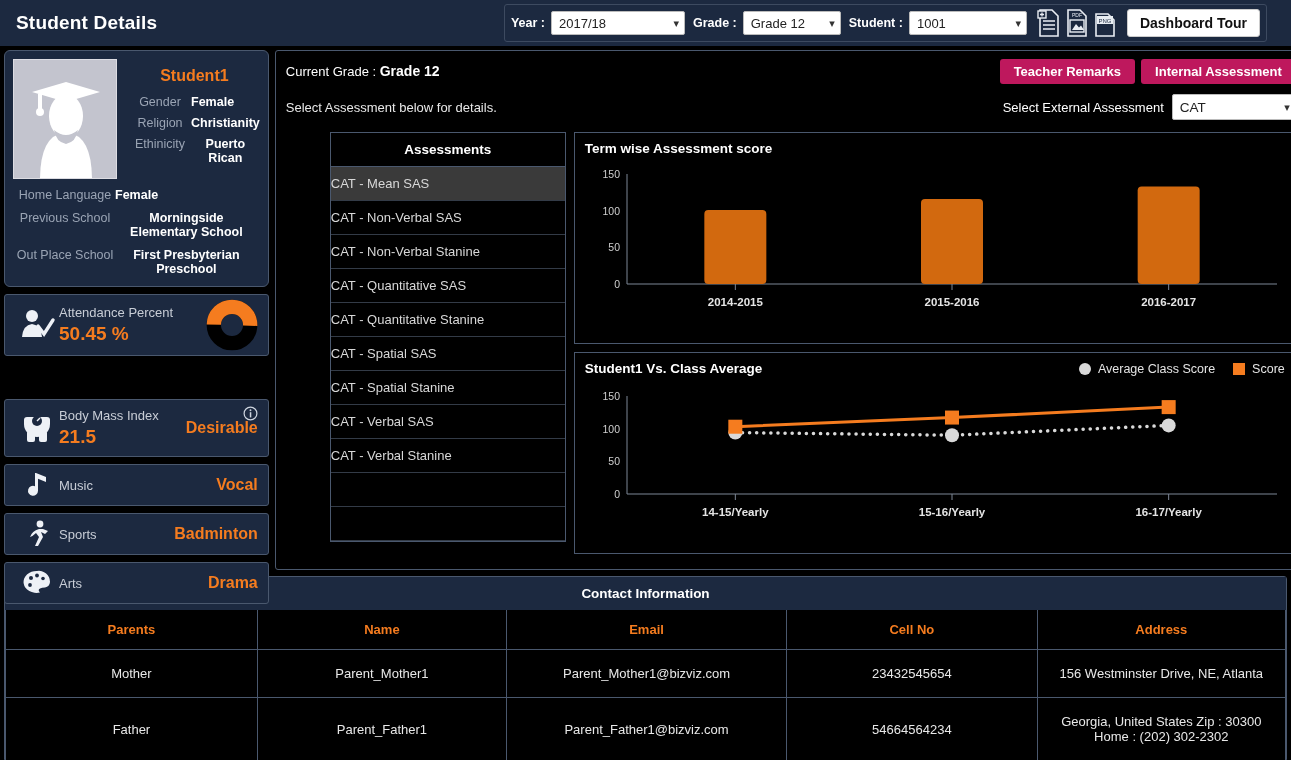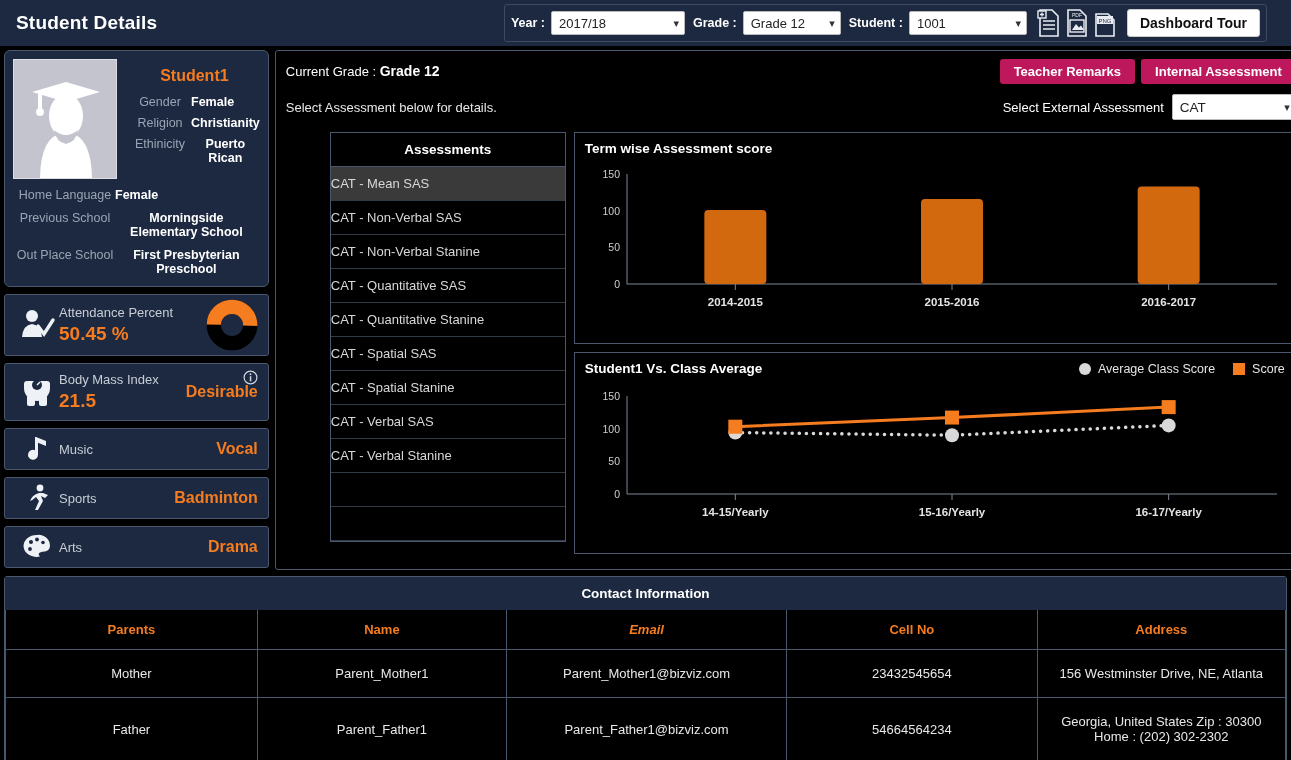--- a/index.html
+++ b/index.html
@@ -74,21 +74,21 @@
   .card {
     background: #1c2940; border: 1px solid #4a586e; border-radius: 3px;
     display: flex; align-items: center; padding: 20px 10px; position: relative;
   }
   .card-ico { width: 44px; flex: none; display: flex; align-items: center; justify-content: center; }
   .card-body { flex: 1; }
   .card-title { color: #c8cdd6; font-size: 13px; }
   .card-value { color: #f57c1f; font-size: 19px; font-weight: bold; margin-top: 3px; }
   .card-right { color: #f57c1f; font-size: 16px; font-weight: bold; }
   .card-attendance { height: 62px; }
-  .card-bmi { height: 58px; }
+  .card-bmi { height: 58px; margin-top: 36px; }
   .card-small { height: 42px; }
   .card-small .card-title { font-size: 13px; }
   .donut { width: 52px; height: 52px; }
   .info-i { position: absolute; right: 10px; top: 6px; }
   
   .right-col {
     flex: 1; background: #000; border: 1px solid #4a586e; border-radius: 3px;
     padding: 8px 10px 8px 10px; position: relative;
   }
   .cg-row { display: flex; align-items: flex-start; }
@@ -140,21 +140,21 @@
   }
   table.ct { width: 100%; border-collapse: collapse; background: #000; }
   table.ct th {
     color: #f57c1f; font-size: 13px; font-weight: bold;
     padding: 12px 6px; border: 1px solid #4a586e; border-top: none;
   }
   table.ct td {
     color: #e8e8e8; font-size: 13px; text-align: center;
     padding: 16px 10px; border: 1px solid #4a586e;
   }
-  .c0 { width: 260px; } .c1 { width: 255px; } .c2 { width: 284px; font-style: italic; }
+  .c0 { width: 260px; } .c1 { width: 255px; } .c2 { width: 284px; }
   .c3 { width: 257px; } .c4 { width: 255px; }
 </style>
 </head>
 <body>
 
 <div class="header">
   <div class="header-title">Student Details</div>
 
   <div class="header-controls">
     <div class="ctrl-group">

